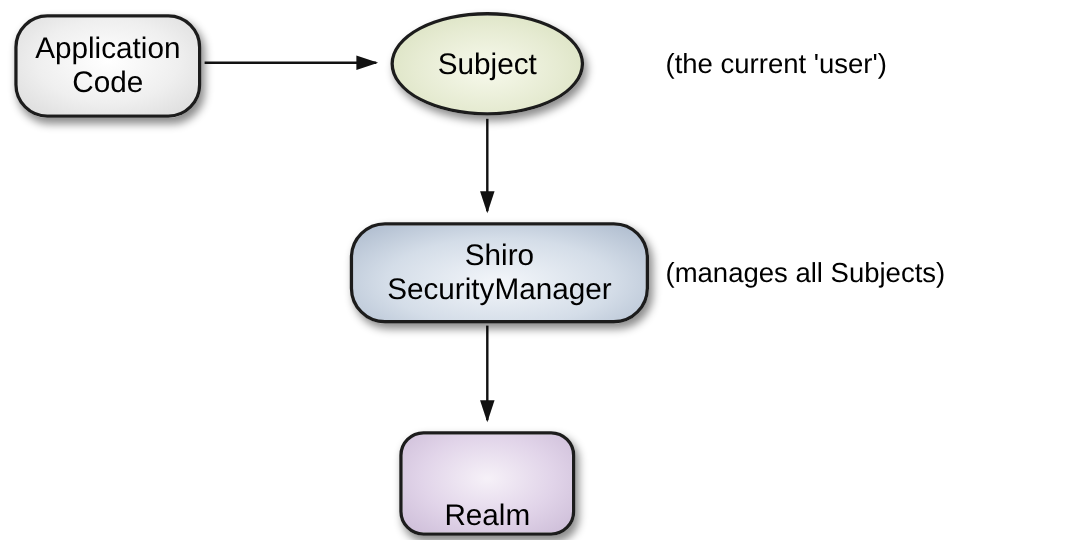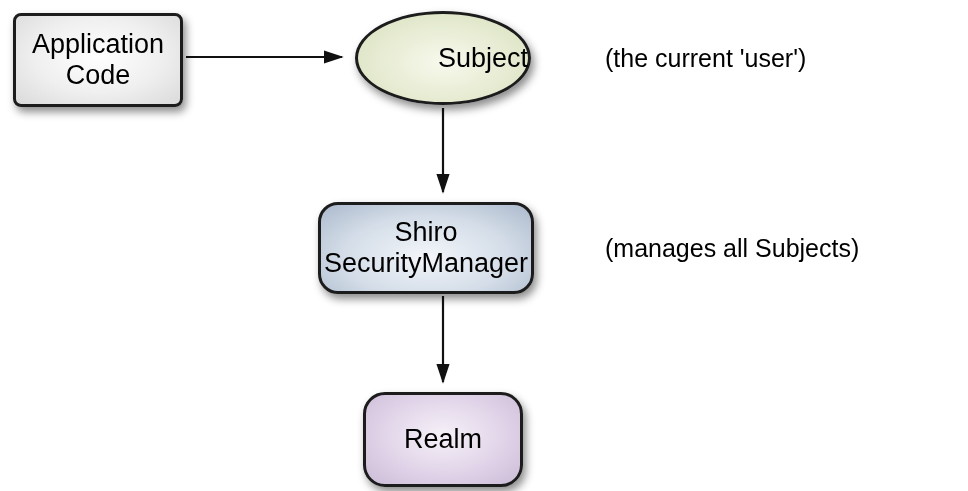--- a/index.html
+++ b/index.html
@@ -25,41 +25,41 @@
     text-align: center;
     font-size: 27px;
     line-height: 31px;
     color: var(--text, #000000);
     white-space: pre-line;
     box-shadow: 3px 5px 8px rgba(0,0,0,0.45);
   }
   .node-app-code {
     left: 13px; top: 13px;
     width: 170px; height: 94px;
-    border-radius: 8px;
+    border-radius: 30px;
     background: radial-gradient(ellipse at 50% 45%, #ffffff 0%, #efefef 55%, #dadada 100%);
   }
   .node-subject {
     left: 355px; top: 11px;
     width: 176px; height: 94px;
     border-radius: 50%;
     background: radial-gradient(ellipse at 50% 55%, #f7f9ec 0%, #e6ebd2 55%, #d5deba 100%);
-    justify-content: flex-end;
   }
   .node-security-manager {
     left: 318px; top: 202px;
-    width: 216px; height: 92px;
-    border-radius: 20px;
+    width: 272px; height: 92px;
+    border-radius: 32px;
     background: radial-gradient(ellipse at 50% 60%, #f3f6fa 0%, #d4dde8 55%, #abb9cc 100%);
   }
   .node-realm {
     left: 363px; top: 392px;
     width: 160px; height: 95px;
     border-radius: 22px;
     background: radial-gradient(ellipse at 50% 45%, #f6f1f8 0%, #e1d4e9 55%, #ccbcd7 100%);
+    align-items: flex-end;
   }
   .annotation {
     position: absolute;
     left: 605px;
     font-size: 25px;
     line-height: 28px;
     color: var(--text, #000000);
     white-space: nowrap;
   }
   .annotation-subject { top: 44px; }

